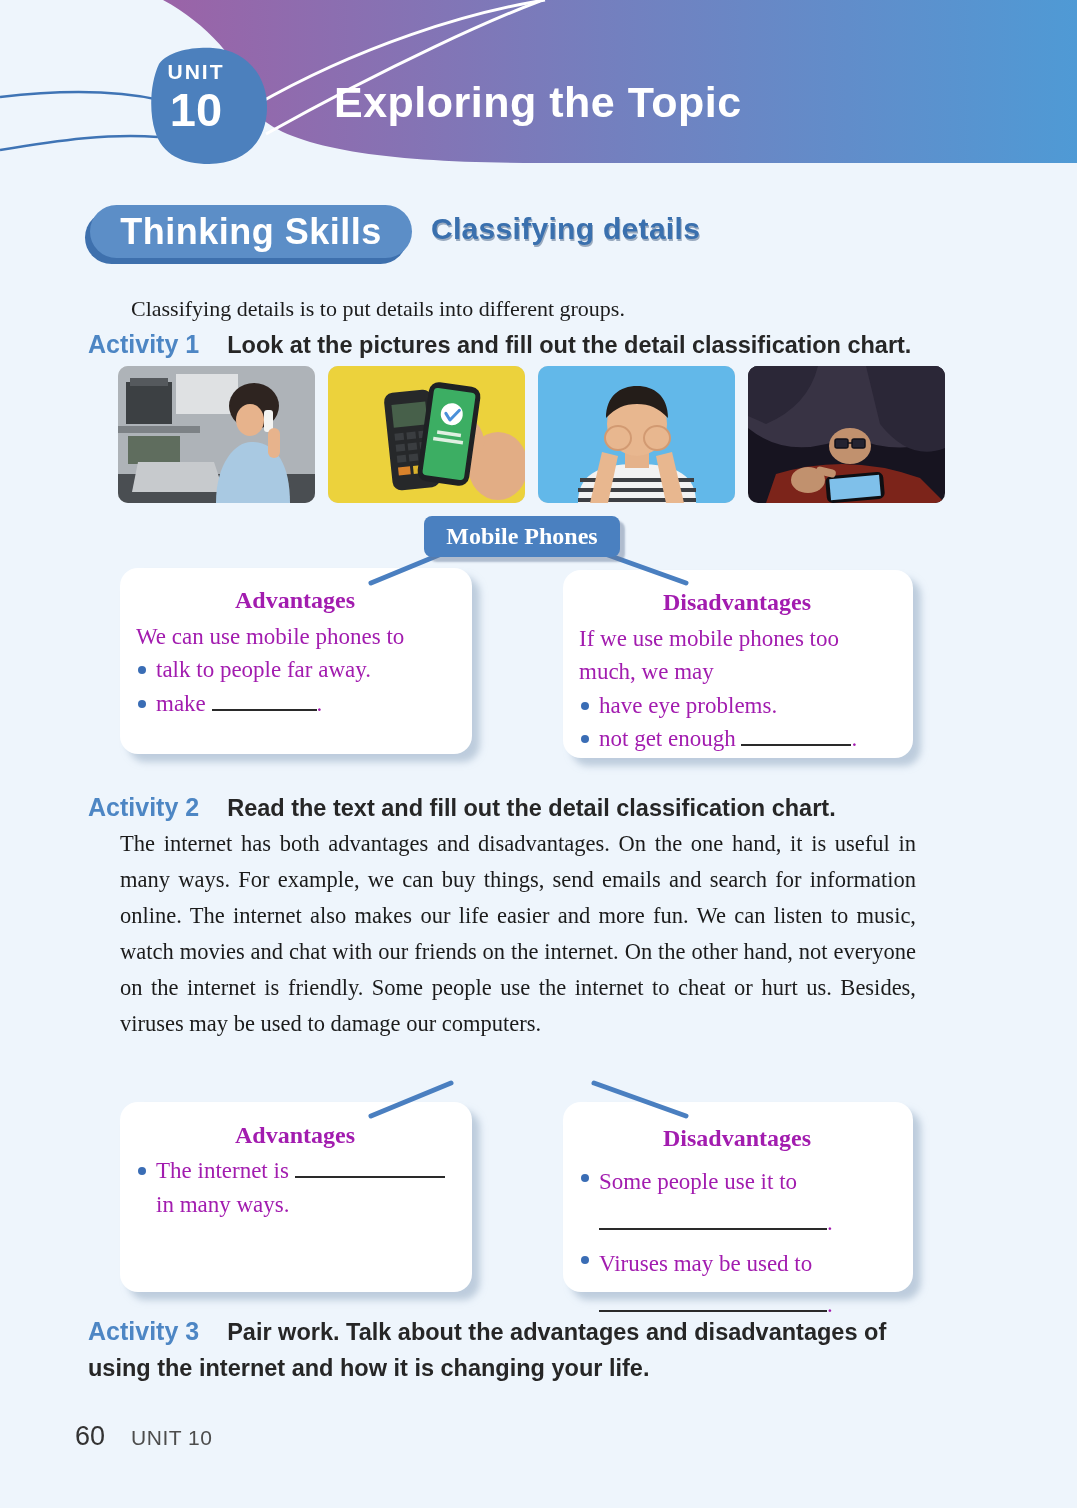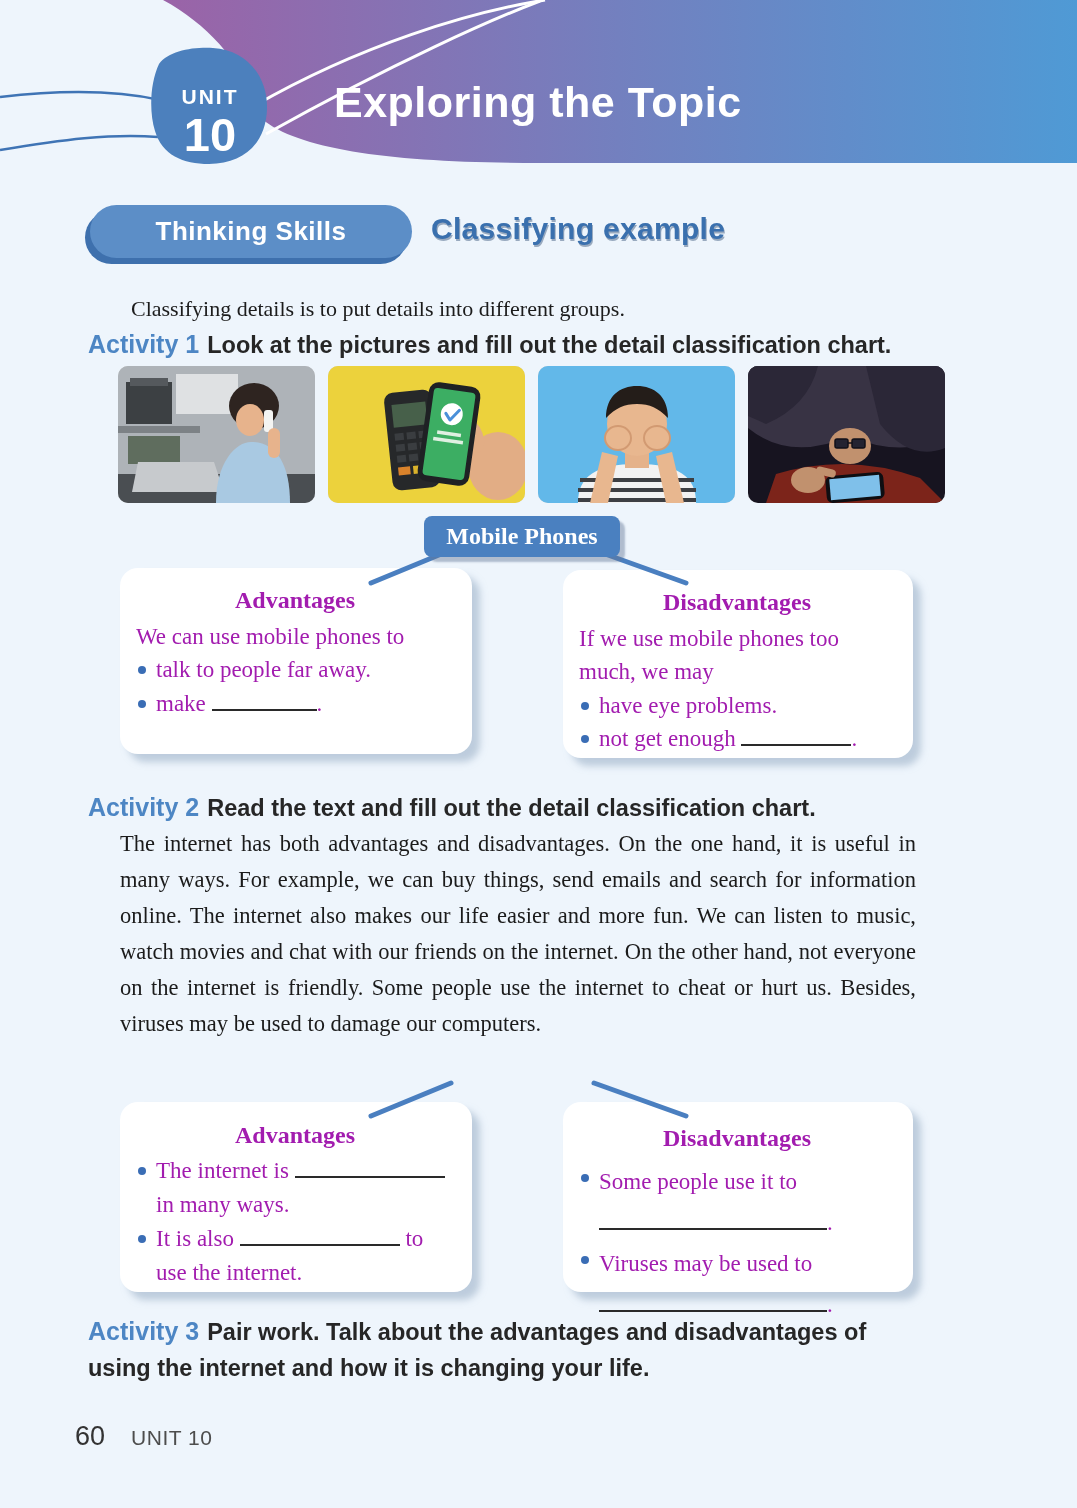--- a/index.html
+++ b/index.html
@@ -5,49 +5,49 @@
   html,body{margin:0;padding:0;}
   body{background:#dfe7ee;}
   .page{
     position:relative;width:1077px;height:1508px;margin:0 auto;
     background:var(--page-background,#eef5fc);
     overflow:hidden;
     font-family:"Liberation Serif","DejaVu Serif",serif;
     color:var(--text-color,#1c1c1c);
   }
   .header-art{position:absolute;left:0;top:0;}
-  .unit-badge-text{position:absolute;left:153px;top:60px;width:114px;text-align:center;
-    font-family:"Liberation Sans","DejaVu Sans",sans-serif;color:#fff;margin-top:25px;}
+  .unit-badge-text{position:absolute;left:139px;top:60px;width:114px;text-align:center;
+    font-family:"Liberation Sans","DejaVu Sans",sans-serif;color:#fff;}
   .unit-word{font-size:21px;font-weight:bold;letter-spacing:2px;}
   .unit-number{font-size:47px;font-weight:bold;line-height:48px;margin-top:2px;}
   .page-title{
     position:absolute;left:334px;top:78px;margin:0;
     font-family:"Liberation Sans","DejaVu Sans",sans-serif;
     font-size:43px;font-weight:bold;color:#ffffff;letter-spacing:0.5px;
   }
   .skill-pill{
     position:absolute;left:90px;top:205px;width:322px;height:53px;
     background:var(--pill-blue,#5c8ec7);border-radius:27px;
     box-shadow:-5px 6px 0 var(--pill-shadow-blue,#3e70ad);
     display:flex;align-items:center;justify-content:center;
     font-family:"Liberation Sans","DejaVu Sans",sans-serif;
-    font-size:26px;font-weight:bold;color:#fff;letter-spacing:0.5px;
+    font-size:36px;font-weight:bold;color:#fff;letter-spacing:0.5px;
   }
   .skill-name{
     position:absolute;left:431px;top:212px;
     font-family:"Liberation Sans","DejaVu Sans",sans-serif;
     font-size:30px;font-weight:bold;color:var(--skill-title-blue,#3a70ae);
     text-shadow:1px 2px 0 rgba(26,58,100,0.4);letter-spacing:0.3px;
   }
   .intro{position:absolute;left:115px;top:280px;margin:16px;font-size:22px;}
   .act-head{
     position:absolute;font-family:"Liberation Sans","DejaVu Sans",sans-serif;
     font-size:23.5px;font-weight:bold;color:#262626;line-height:36px;
   }
-  .act-label{color:var(--activity-blue,#4d86c4);font-size:25px;margin-right:8px;}
+  .act-label{color:var(--activity-blue,#4d86c4);font-size:25px;margin-right:28px;}
   .act1{left:88px;top:326px;width:900px;}
   .act2{left:88px;top:789px;width:900px;}
   .act3{left:88px;top:1313px;width:845px;}
   .photos{position:absolute;left:118px;top:366px;display:flex;gap:13px;}
   .photo{width:197px;height:137px;border-radius:10px;overflow:hidden;background:#ccc;flex:0 0 auto;}
   .photo svg{display:block;}
   .topic-label{
     position:absolute;height:41px;z-index:3;
     background:var(--accent,#4a80c0);border-radius:8px;
     box-shadow:5px 5px 2px rgba(100,120,150,0.45);
@@ -111,21 +111,21 @@
   <div class="unit-badge-text">
     <div class="unit-word">UNIT</div>
     <div class="unit-number">10</div>
   </div>
 
   <h1 class="page-title">Exploring the Topic</h1>
 
   <div class="skill-pill">
     <span>Thinking Skills</span>
   </div>
-  <div class="skill-name">Classifying example</div>
+  <div class="skill-name">Classifying details</div>
 
   <p class="intro">Classifying details is to put details into different groups.</p>
 
   <div class="act-head act1">
     <span class="act-label">Activity 1</span><span>Look at the pictures and fill out the detail classification chart.</span>
   </div>
 
   <div class="photos">
 
     <div class="photo">
@@ -250,24 +250,20 @@
   </div>
 
   <p class="passage">The internet has both advantages and disadvantages. On the one hand, it is useful in many ways. For example, we can buy things, send emails and search for information online. The internet also makes our life easier and more fun. We can listen to music, watch movies and chat with our friends on the internet. On the other hand, not everyone on the internet is friendly. Some people use the internet to cheat or hurt us. Besides, viruses may be used to damage our computers.</p>
 
   <div class="card card-a2-adv">
     <div class="card-h">Advantages</div>
     <div class="bullet">
       <span class="dot"></span>
       <span class="bcontent"><span>The internet is</span> <span class="blank bk150"></span><br><span>in many ways.</span></span>
     </div>
-    <div class="bullet">
-      <span class="dot"></span>
-      <span class="bcontent"><span>It is also</span> <span class="blank bk160"></span> <span>to</span><br><span>use the internet.</span></span>
-    </div>
   </div>
 
   <div class="card card-a2-dis">
     <div class="card-h">Disadvantages</div>
     <div class="bullet">
       <span class="dot"></span>
       <span class="bcontent"><span>Some people use it to</span><span class="blank-line"><span class="blank bk228"></span><span>.</span></span></span>
     </div>
     <div class="bullet">
       <span class="dot"></span>

